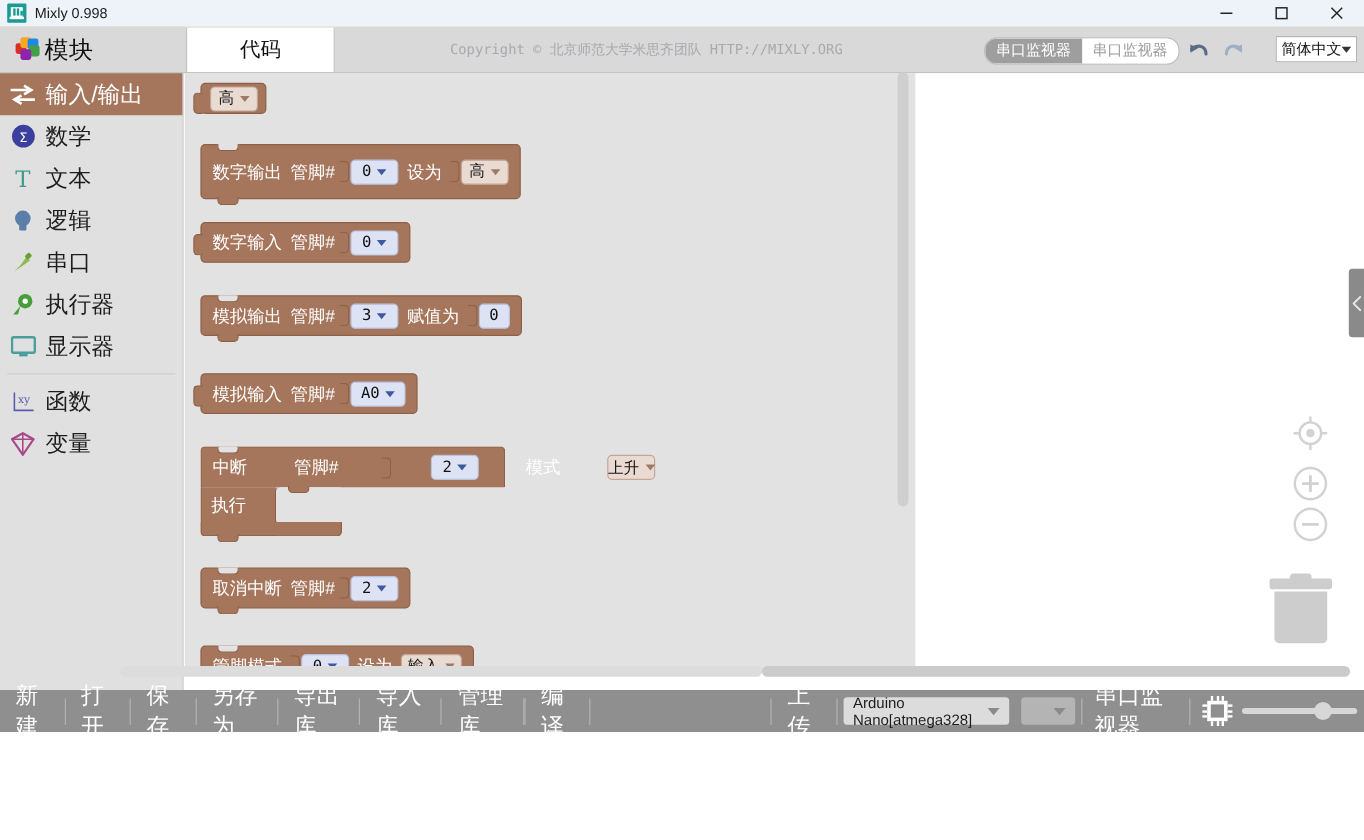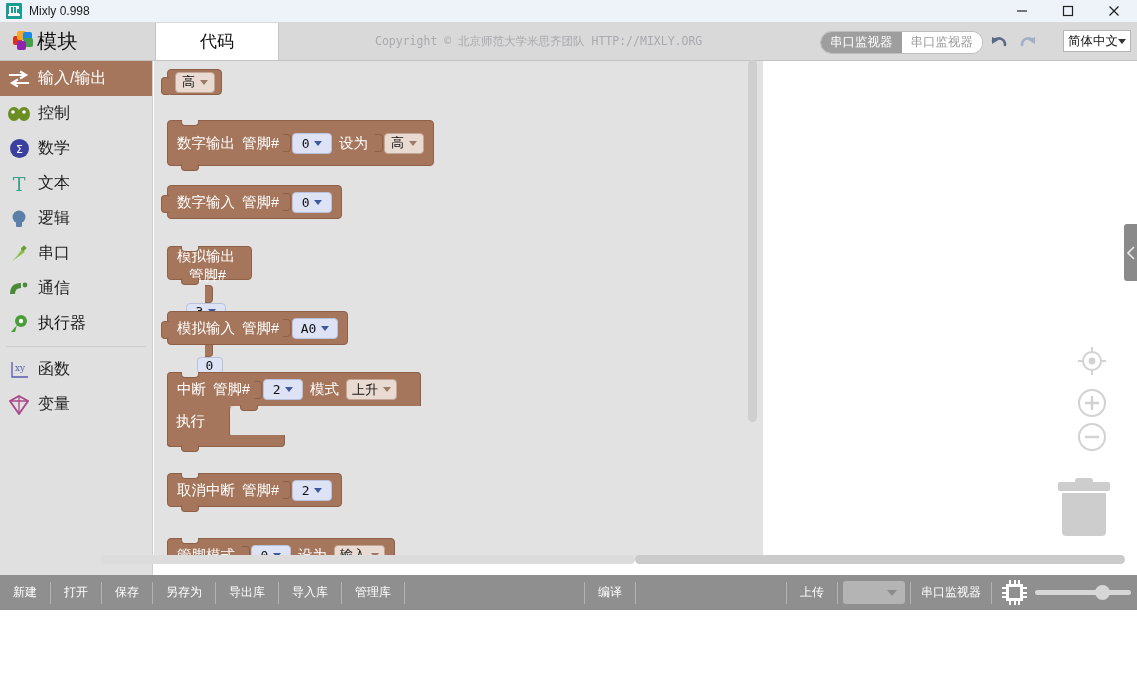--- a/index.html
+++ b/index.html
@@ -145,21 +145,21 @@
   }
   .cat {
     height: 35px; display: flex; align-items: center;
     padding-left: 7px; box-sizing: border-box;
   }
   .cat.selected { background: #a5765c; }
   .cat .cat-ico {
     width: 24px; height: 24px; margin-right: 7px; flex: none;
     display: flex; align-items: center; justify-content: center;
   }
-  .cat .cat-label { font-size: 16px; color: #1d1d1d; }
+  .cat .cat-label { font-size: 19px; color: #1d1d1d; }
   .cat.selected .cat-label { color: #ffffff; }
   .cat-divider { height: 1px; background: #cccccc; margin: 5px 6px; }
 
   
   .flyout {
     position: absolute; left: 154px; top: 61px;
     width: 609px; height: 498px;
     background: #e2e2e2;
     overflow: hidden;
   }
@@ -310,21 +310,21 @@
 
   
   .bottombar {
     position: absolute; left: 0; top: 575px;
     width: 1137px; height: 35px;
     background: #8f8f8f;
     display: flex; align-items: center;
   }
   .bb-item {
     height: 35px; display: flex; align-items: center; justify-content: center;
-    color: #ffffff; font-size: 12px; padding: 0 13px;
+    color: #ffffff; font-size: 19px; padding: 0 13px;
     box-sizing: border-box;
   }
   .bb-sep {
     width: 1px; height: 22px; background: #b3b3b3; flex: none;
   }
   .bb-spacer { flex: 1 1 auto; }
   .bb-gap { width: 150px; flex: none; }
   .board-select {
     position: relative;
     height: 23px; width: 188px;
@@ -457,31 +457,20 @@
     <div class="cat selected">
       <span class="cat-ico">
         <svg width="22" height="18" viewBox="0 0 22 18">
           <path d="M2 5 H17 M13 2 L18 5 L13 8" stroke="#ffffff" stroke-width="2.2" fill="none" stroke-linecap="square"></path>
           <path d="M20 13 H5 M9 10 L4 13 L9 16" stroke="#ffffff" stroke-width="2.2" fill="none" stroke-linecap="square"></path>
         </svg>
       </span>
       <span class="cat-label">输入/输出</span>
     </div>
 
-    <div class="cat">
-      <span class="cat-ico">
-        <svg width="22" height="16" viewBox="0 0 22 16">
-          <ellipse cx="6" cy="8" rx="6" ry="7" fill="#6b8e23"></ellipse>
-          <ellipse cx="16" cy="8" rx="6" ry="7" fill="#6b8e23"></ellipse>
-          <circle cx="5" cy="6" r="1.8" fill="#ffffff"></circle>
-            <circle cx="16" cy="6" r="1.8" fill="#ffffff"></circle>
-        </svg>
-      </span>
-      <span class="cat-label">控制</span>
-    </div>
 
     <div class="cat">
       <span class="cat-ico">
         <svg width="21" height="21" viewBox="0 0 21 21">
           <circle cx="10.5" cy="10.5" r="9.5" fill="#3b3f9e"></circle>
           <text x="10.5" y="15" font-size="11" fill="#ffffff" text-anchor="middle" font-family="DejaVu Sans, sans-serif">Σ</text>
         </svg>
       </span>
       <span class="cat-label">数学</span>
     </div>
@@ -509,42 +498,42 @@
     <div class="cat">
       <span class="cat-ico">
         <svg width="20" height="20" viewBox="0 0 20 20">
           <path d="M3 17 L8 12 L13 5 L16 8 L9 13 Z" fill="#8bbf4a"></path>
           <rect x="13" y="2" width="4" height="5" rx="1" fill="#6d9e33" transform="rotate(45 15 4)"></rect>
         </svg>
       </span>
       <span class="cat-label">串口</span>
     </div>
 
-    <div class="cat">
-      <span class="cat-ico">
-        <svg width="22" height="18" viewBox="0 0 22 18">
-          <path d="M2 14 Q2 3 13 3 L13 8 Q7 8 7 14 Z" fill="#4a8b3a"></path>
-          <circle cx="17" cy="5" r="2.4" fill="#4a8b3a"></circle>
-        </svg>
-      </span>
-      <span class="cat-label">通信</span>
-    </div>
 
 
     <div class="cat">
       <span class="cat-ico">
         <svg width="20" height="20" viewBox="0 0 20 20">
           <circle cx="12" cy="7" r="6" fill="#4a9e3a"></circle>
           <circle cx="12" cy="7" r="2.2" fill="#ffffff"></circle>
           <path d="M8 11 L2 18 L6 18 Z" fill="#4a9e3a"></path>
         </svg>
       </span>
       <span class="cat-label">执行器</span>
     </div>
 
+    <div class="cat">
+      <span class="cat-ico">
+        <svg width="21" height="19" viewBox="0 0 21 19">
+          <rect x="1" y="2" width="19" height="13" rx="1.5" fill="none" stroke="#4a9e9e" stroke-width="2"></rect>
+          <rect x="7" y="15" width="7" height="3" fill="#4a9e9e"></rect>
+        </svg>
+      </span>
+      <span class="cat-label">显示器</span>
+    </div>
 
     <div class="cat-divider"></div>
 
     <div class="cat">
       <span class="cat-ico">
         <svg width="22" height="20" viewBox="0 0 22 20">
           <path d="M4 2 L4 17 L20 17" stroke="#5a5ab0" stroke-width="1.3" fill="none"></path>
           <text x="12" y="11" font-size="9" fill="#5a5ab0" text-anchor="middle" font-family="DejaVu Serif, serif">xy</text>
         </svg>
       </span>
@@ -594,21 +583,21 @@
       <span class="plug-left" style="top:9px;"></span>
       <span class="btxt">数字输入</span>
       <span class="btxt tight">管脚#</span>
       <span class="socket"></span>
       <span class="field num" style="margin-right:0;">
         <span>0</span>
         <span class="fcaret"></span>
       </span>
     </div>
 
-    <div class="block" style="left:13px; top:185px; height:34px;flex-direction:column;">
+    <div class="block" style="left:13px; top:185px; height:34px;">
       <span class="notch-top"></span>
       <span class="bump-bot"></span>
       <span class="btxt">模拟输出</span>
       <span class="btxt tight">管脚#</span>
       <span class="socket"></span>
       <span class="field num">
         <span>3</span>
         <span class="fcaret"></span>
       </span>
       <span class="btxt">赋值为</span>
@@ -623,21 +612,21 @@
       <span class="btxt">模拟输入</span>
       <span class="btxt tight">管脚#</span>
       <span class="socket"></span>
       <span class="field num" style="margin-right:0; min-width:46px;">
         <span>A0</span>
         <span class="fcaret"></span>
       </span>
     </div>
 
     <div style="position:absolute; left:13px; top:311px; width:254px; height:76px;">
-      <div class="block" style="left:0; top:0; width:254px; height:34px; border-bottom:none; border-radius:4px 4px 0 0;">
+      <div class="block" style="left:0; top:0; width:254px; height:34px; border-bottom:none; border-radius:4px 4px 0 0;gap:32px;">
         <span class="notch-top"></span>
         <span class="btxt">中断</span>
         <span class="btxt tight">管脚#</span>
         <span class="socket"></span>
         <span class="field num">
           <span>2</span>
           <span class="fcaret"></span>
         </span>
         <span class="btxt">模式</span>
         <span class="field light" style="margin-right:0;">
@@ -749,20 +738,24 @@
 
     <div class="bb-spacer"></div>
     <div class="bb-sep"></div>
     <div class="bb-item">编译</div>
     <div class="bb-sep"></div>
     <div class="bb-gap"></div>
     <div class="bb-sep"></div>
     <div class="bb-item">上传</div>
     <div class="bb-sep"></div>
 
+    <div class="board-select">
+      <span>Arduino Nano[atmega328]</span>
+      <span class="caret2"></span>
+    </div>
 
     <div class="port-select">
       <span></span>
       <span class="caret2"></span>
     </div>
 
     <div class="bb-sep"></div>
     <div class="bb-item" style="padding:0 10px;">串口监视器</div>
     <div class="bb-sep"></div>
 

